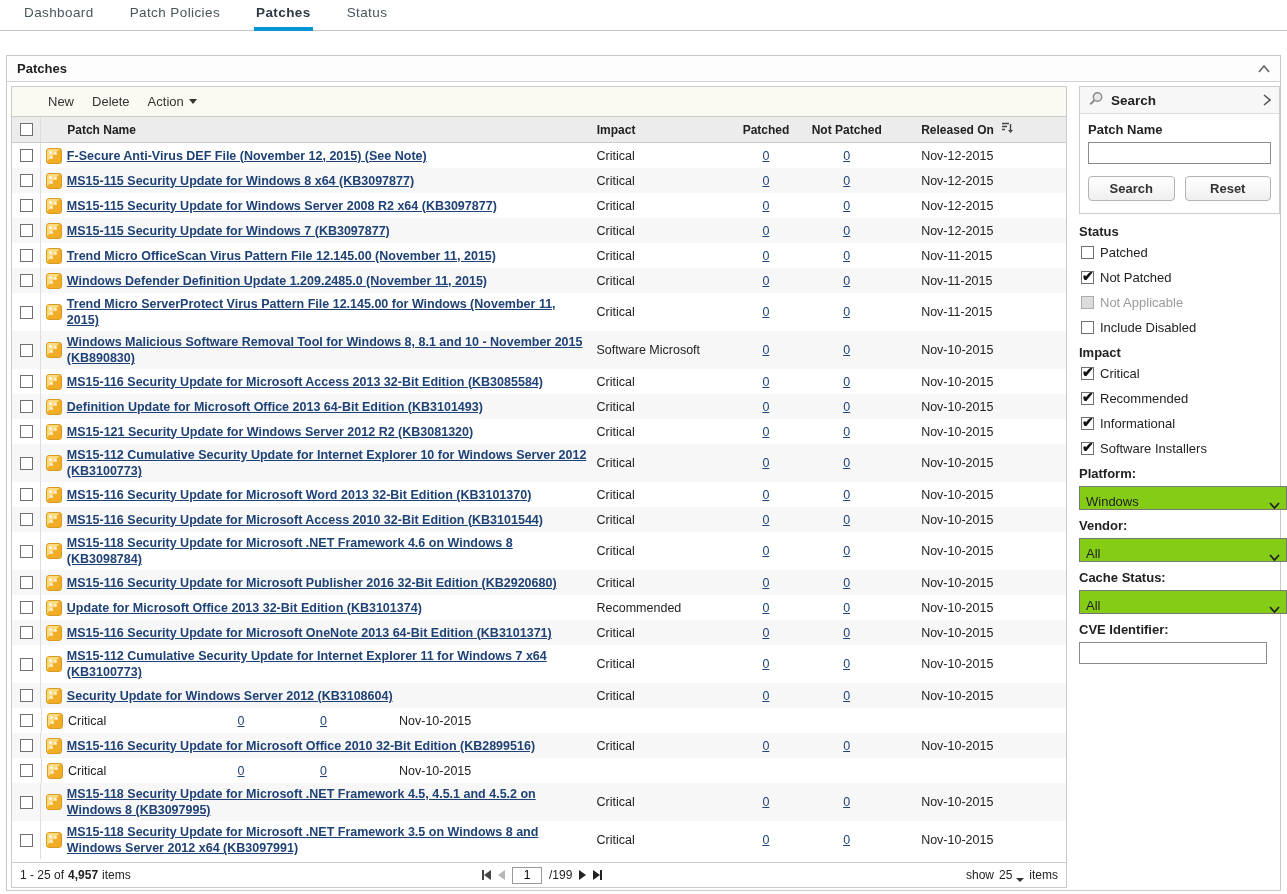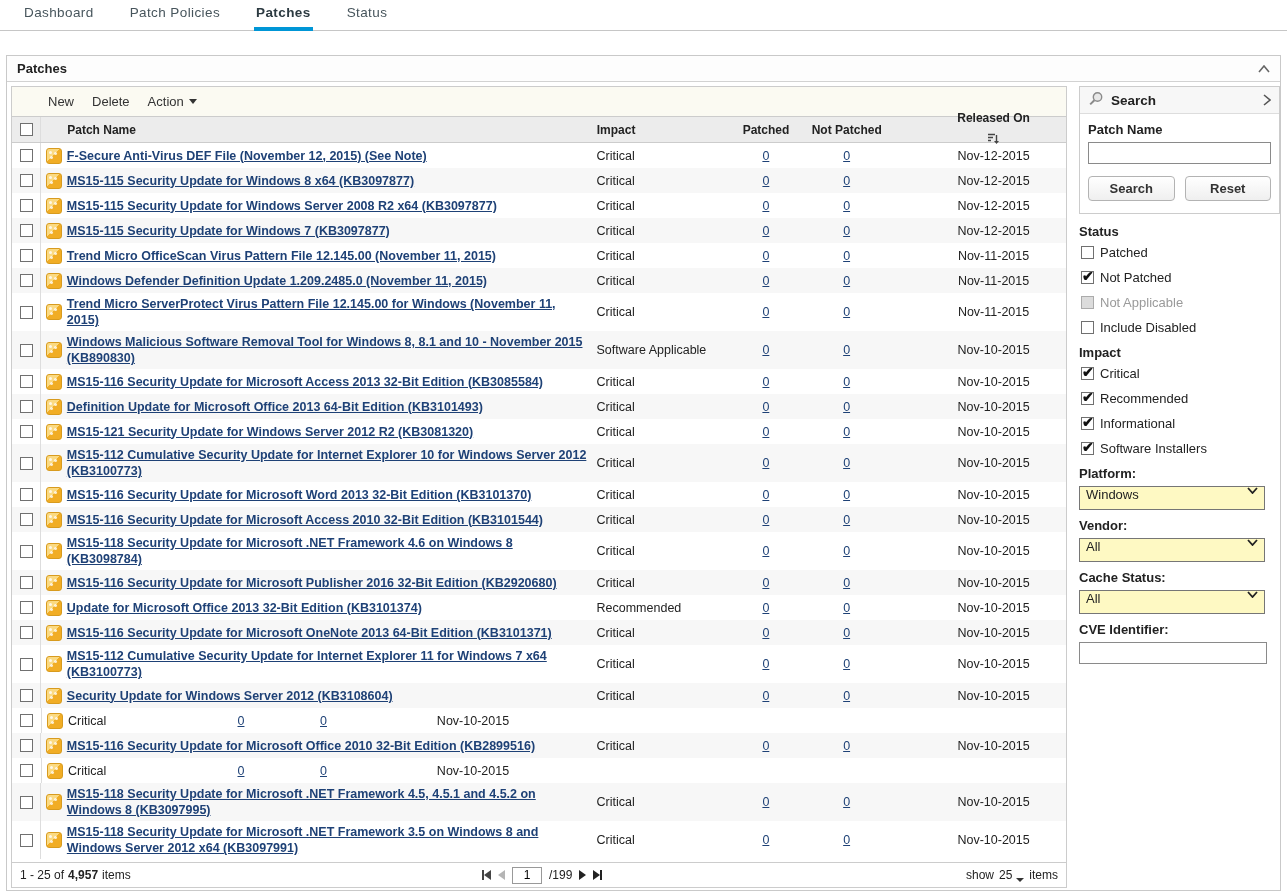--- a/index.html
+++ b/index.html
@@ -32,21 +32,21 @@
 
   .row { display:flex; align-items:center; min-height:25px; font-size:12.5px; }
   .row.alt { background:#f7f7f7; }
 
   .col-check { width:30px; align-self:stretch; display:flex; align-items:center; justify-content:center; border-right:1px solid #ddd; }
   .col-icon  { width:26px; display:flex; align-items:center; justify-content:center; }
   .col-name  { width:541px; padding:3px 6px 3px 0; line-height:16px; }
   .col-impact{ width:138px; }
   .col-patched { width:70px; text-align:center; }
   .col-notpatched { width:95px; text-align:center; }
-  .col-released { width:176px; padding-left:28px; display:flex; align-items:center; gap:8px;flex-direction:column; }
+  .col-released { width:176px; padding-left:28px; display:flex; align-items:center; gap:8px; }
 
   .thead .col-name { font-weight:bold; padding-left:20px; }
   a.patchlink { color:#1e4176; font-weight:bold; text-decoration:underline; cursor:pointer; }
   a.numlink { color:#1e4176; text-decoration:underline; cursor:pointer; }
 
   
   .cb { width:13px; height:13px; border:1px solid #707070; background:#fff; position:relative; display:inline-block; cursor:pointer; flex:0 0 auto; }
   .cb.checked::after { content:"\2714"; position:absolute; left:0px; top:-4px; font-size:14px; font-weight:bold; color:#111; }
   .cb.disabled { background:#dcdcdc; border-color:#ababab; cursor:default; }
 
@@ -87,21 +87,21 @@
   .btn { flex:1; height:25px; border:1px solid #b3b3b3; border-radius:4px; background:linear-gradient(#ffffff,#efefef);
          font-family:inherit; font-size:13px; font-weight:bold; color:#333; cursor:pointer; }
 
   .sec-title { font-weight:bold; margin:10px 0 6px 0; color:#222; }
   .cb-row { display:flex; align-items:center; gap:6px; margin:0 0 10px 2px; }
   .cb-row .lbl { color:#222; }
   .cb-row.disabled .lbl { color:#9a9a9a; }
 
   .sel-group { margin-top:4px; }
   .sel-label { font-weight:bold; margin:8px 0 5px 0; }
-  .selbox { width:186px; height:24px; border:1px solid #767676; background:#fef9c3; display:flex; align-items:flex-start;
+  .selbox { width:208px; height:24px; border:1px solid #767676; background:#84cc16; display:flex; align-items:flex-end;
             padding:0 6px; cursor:pointer; font-size:13px; }
   .selbox .selval { flex:1; }
   .cve-input { width:188px; }
 </style>
 </head>
 <body>
 
 <div class="navbar">
     <span class="tab">
     <span>Dashboard</span>
@@ -297,21 +297,21 @@
           <div class="row alt">
     <span class="col-check">
       <span class="cb"></span>
     </span>
     <span class="col-icon">
       <span class="patch-icon"></span>
     </span>
     <span class="col-name">
       <a class="patchlink">Windows Malicious Software Removal Tool for Windows 8, 8.1 and 10 - November 2015 (KB890830)</a>
     </span>
-    <span class="col-impact">Software Applicable</span>
+    <span class="col-impact">Software Microsoft</span>
     <span class="col-patched">
       <a class="numlink">0</a>
     </span>
     <span class="col-notpatched">
       <a class="numlink">0</a>
     </span>
     <span class="col-released">Nov-10-2015</span>
   </div>
           <div class="row">
     <span class="col-check">

